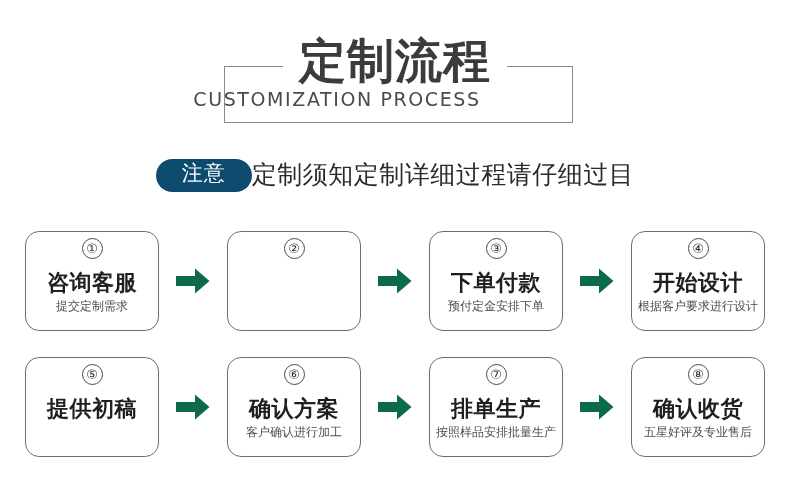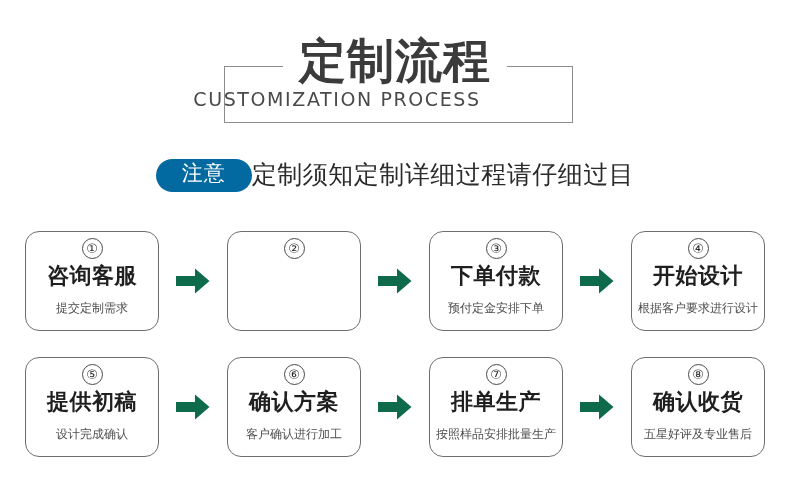--- a/index.html
+++ b/index.html
@@ -75,21 +75,21 @@
     align-items: center;
     justify-content: center;
   }
   .notice-badge {
     display: inline-flex;
     align-items: center;
     justify-content: center;
     width: 96px;
     height: 33px;
     border-radius: 17px;
-    background: #0369a1;
+    background: #0c4a6e;
     color: #ffffff;
     font-size: 21px;
     line-height: 21px;
     letter-spacing: 1px;
     box-sizing: border-box;
     padding-bottom: 3px;
   }
   .notice-text {
     font-size: 25px;
     line-height: 30px;
@@ -137,30 +137,30 @@
     border: 1.2px solid #4a4a4a;
     border-radius: 50%;
     font-size: 13px;
     line-height: 19px;
     text-align: center;
     color: #2e2e2e;
     box-sizing: border-box;
     flex: 0 0 auto;
   }
   .step-title {
-    margin-top: 3px;
+    margin-top: 10px;
     font-size: 22px;
     line-height: 28px;
     font-weight: bold;
     color: #1f1f1f;
     letter-spacing: 0.5px;
     white-space: nowrap;
   }
   .step-desc {
-    margin-top: 10px;
+    margin-top: 1px;
     font-size: 12px;
     line-height: 16px;
     color: #4d4d4d;
     text-align: center;
     width: 122px;
     word-break: break-all;
   }
 
   .arrow {
     width: 34px;
@@ -225,21 +225,20 @@
       <div class="step-desc">根据客户要求进行设计</div>
     </div>
 
   </div>
 
   <div class="flow-row flow-row-2">
 
     <div class="step-box">
       <div class="step-num">⑤</div>
       <div class="step-title">提供初稿</div>
-      <div class="step-desc">设计完成确认</div>
     </div>
 
     <svg class="arrow" viewBox="0 0 34 26">
       <path d="M0 8 H19 V0.5 L33.5 13 L19 25.5 V18 H0 Z" fill="#0d6b4b"></path>
     </svg>
 
     <div class="step-box">
       <div class="step-num">⑥</div>
       <div class="step-title">确认方案</div>
       <div class="step-desc">客户确认进行加工</div>

